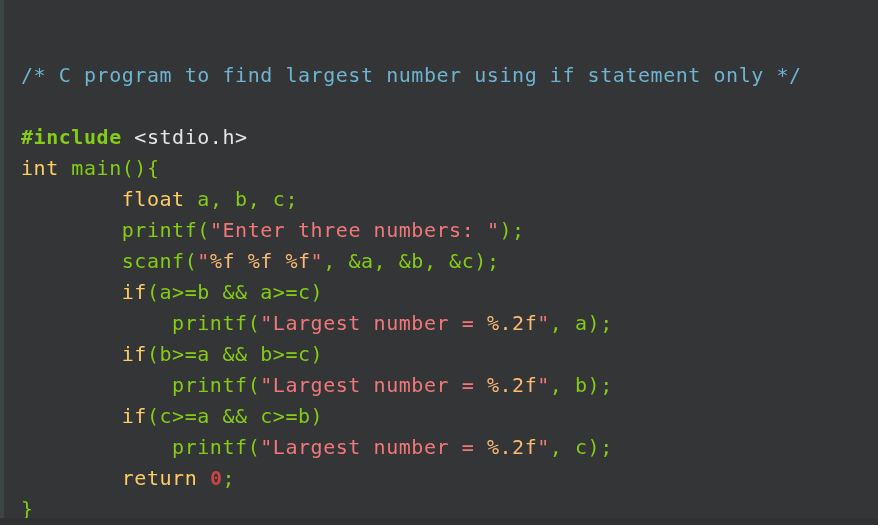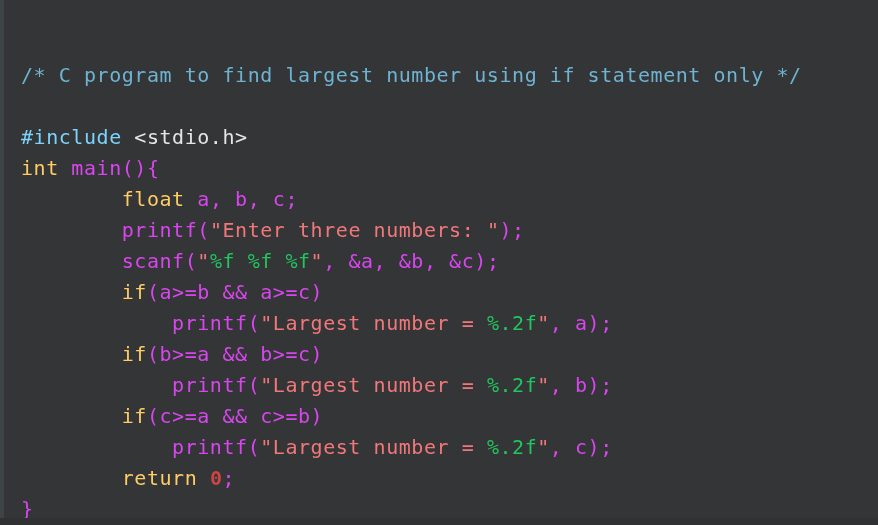--- a/index.html
+++ b/index.html
@@ -41,26 +41,26 @@
     -webkit-font-smoothing: antialiased;
   }
 
   .code-line {
     height: 31px;
     white-space: pre;
   }
 
   
   .tok-comment  { color: #6fb3d2; }
-  .tok-preproc  { color: #7dd3fc; font-weight: normal; }
+  .tok-preproc  { color: #84cc16; font-weight: bold; }
   .tok-header   { color: #e5e5e5; }
   .tok-keyword  { color: #ffcc66; font-weight: normal; }
-  .tok-plain    { color: #d946ef; }
+  .tok-plain    { color: #84cc16; }
   .tok-string   { color: #f2777a; }
-  .tok-fmt      { color: #22c55e; }
+  .tok-fmt      { color: #fdba74; }
   .tok-number   { color: #cc4444; font-weight: bold; }
 </style>
 </head>
 <body>
 
 <div id="screenshot" style="background: rgb(51, 53, 54);">
 
   <div id="gutter-strip" style="background: rgb(61, 68, 70);"></div>
 
   <pre id="code-block" style="background: transparent;"><div class="code-line"><span class="tok-comment">/* C program to find largest number using if statement only */</span></div><div class="code-line">​</div><div class="code-line"><span class="tok-preproc">#include</span><span class="tok-plain"> </span><span class="tok-header">&lt;stdio.h&gt;</span></div><div class="code-line"><span class="tok-keyword">int</span><span class="tok-plain"> main(){</span></div><div class="code-line"><span class="tok-plain">        </span><span class="tok-keyword">float</span><span class="tok-plain"> a, b, c;</span></div><div class="code-line"><span class="tok-plain">        printf(</span><span class="tok-string">"Enter three numbers: "</span><span class="tok-plain">);</span></div><div class="code-line"><span class="tok-plain">        scanf(</span><span class="tok-string">"</span><span class="tok-fmt">%f %f %f</span><span class="tok-string">"</span><span class="tok-plain">, &amp;a, &amp;b, &amp;c);</span></div><div class="code-line"><span class="tok-plain">        </span><span class="tok-keyword">if</span><span class="tok-plain">(a&gt;=b &amp;&amp; a&gt;=c)</span></div><div class="code-line"><span class="tok-plain">            printf(</span><span class="tok-string">"Largest number = </span><span class="tok-fmt">%.2f</span><span class="tok-string">"</span><span class="tok-plain">, a);</span></div><div class="code-line"><span class="tok-plain">        </span><span class="tok-keyword">if</span><span class="tok-plain">(b&gt;=a &amp;&amp; b&gt;=c)</span></div><div class="code-line"><span class="tok-plain">            printf(</span><span class="tok-string">"Largest number = </span><span class="tok-fmt">%.2f</span><span class="tok-string">"</span><span class="tok-plain">, b);</span></div><div class="code-line"><span class="tok-plain">        </span><span class="tok-keyword">if</span><span class="tok-plain">(c&gt;=a &amp;&amp; c&gt;=b)</span></div><div class="code-line"><span class="tok-plain">            printf(</span><span class="tok-string">"Largest number = </span><span class="tok-fmt">%.2f</span><span class="tok-string">"</span><span class="tok-plain">, c);</span></div><div class="code-line"><span class="tok-plain">        </span><span class="tok-keyword">return</span><span class="tok-plain"> </span><span class="tok-number">0</span><span class="tok-plain">;</span></div><div class="code-line"><span class="tok-plain">}</span></div></pre>

